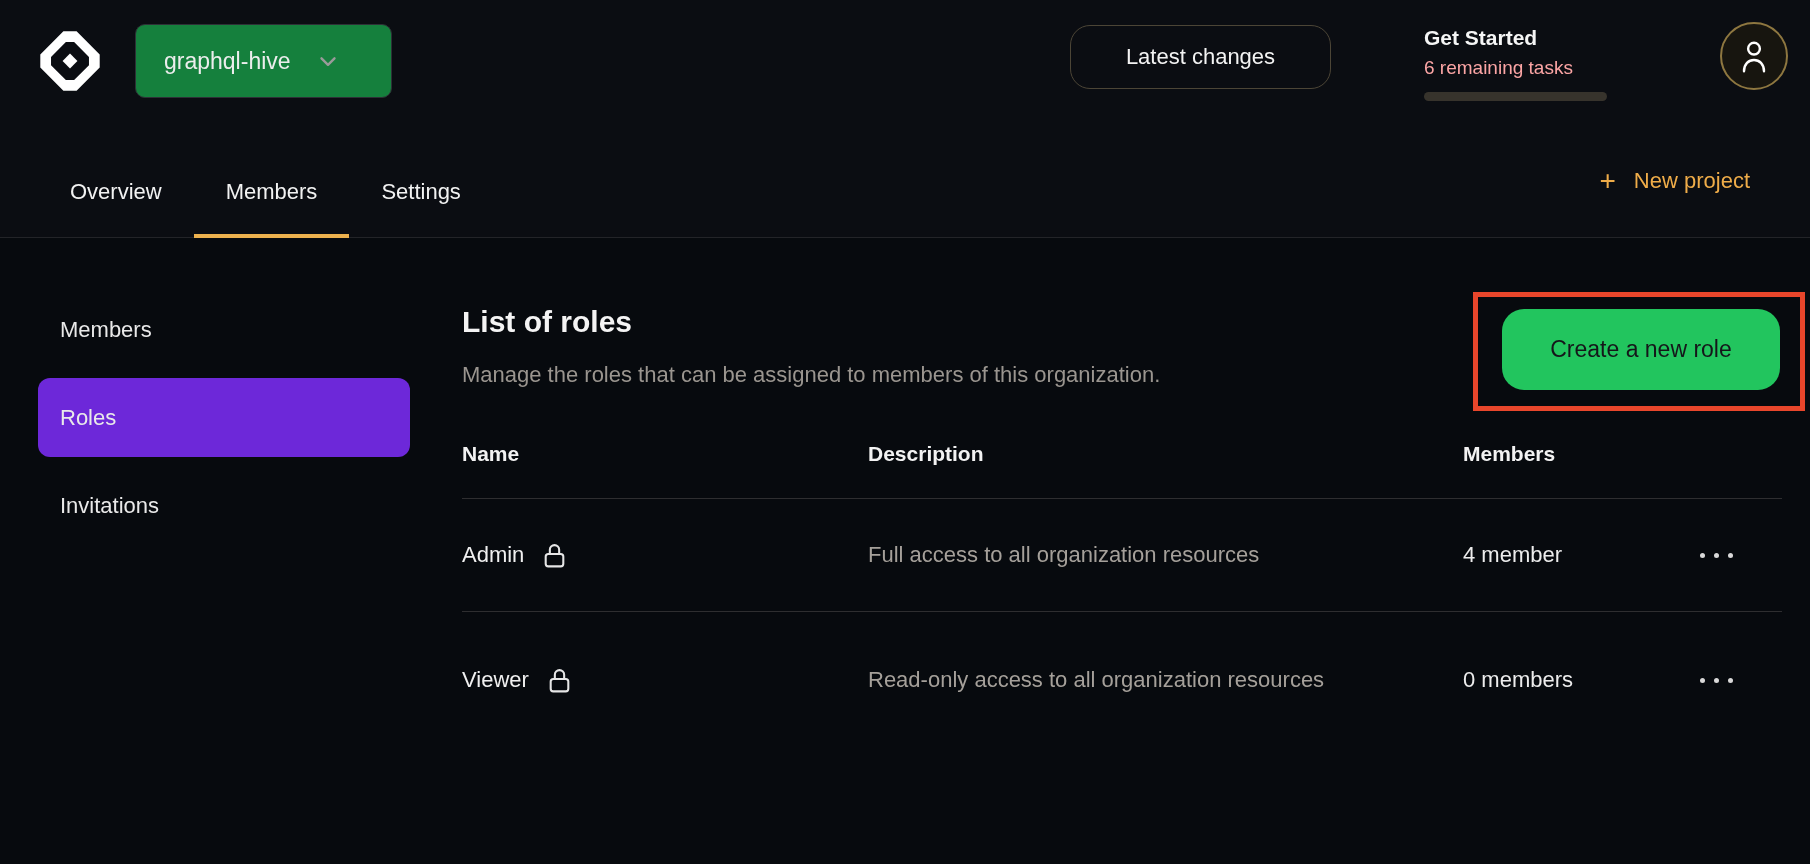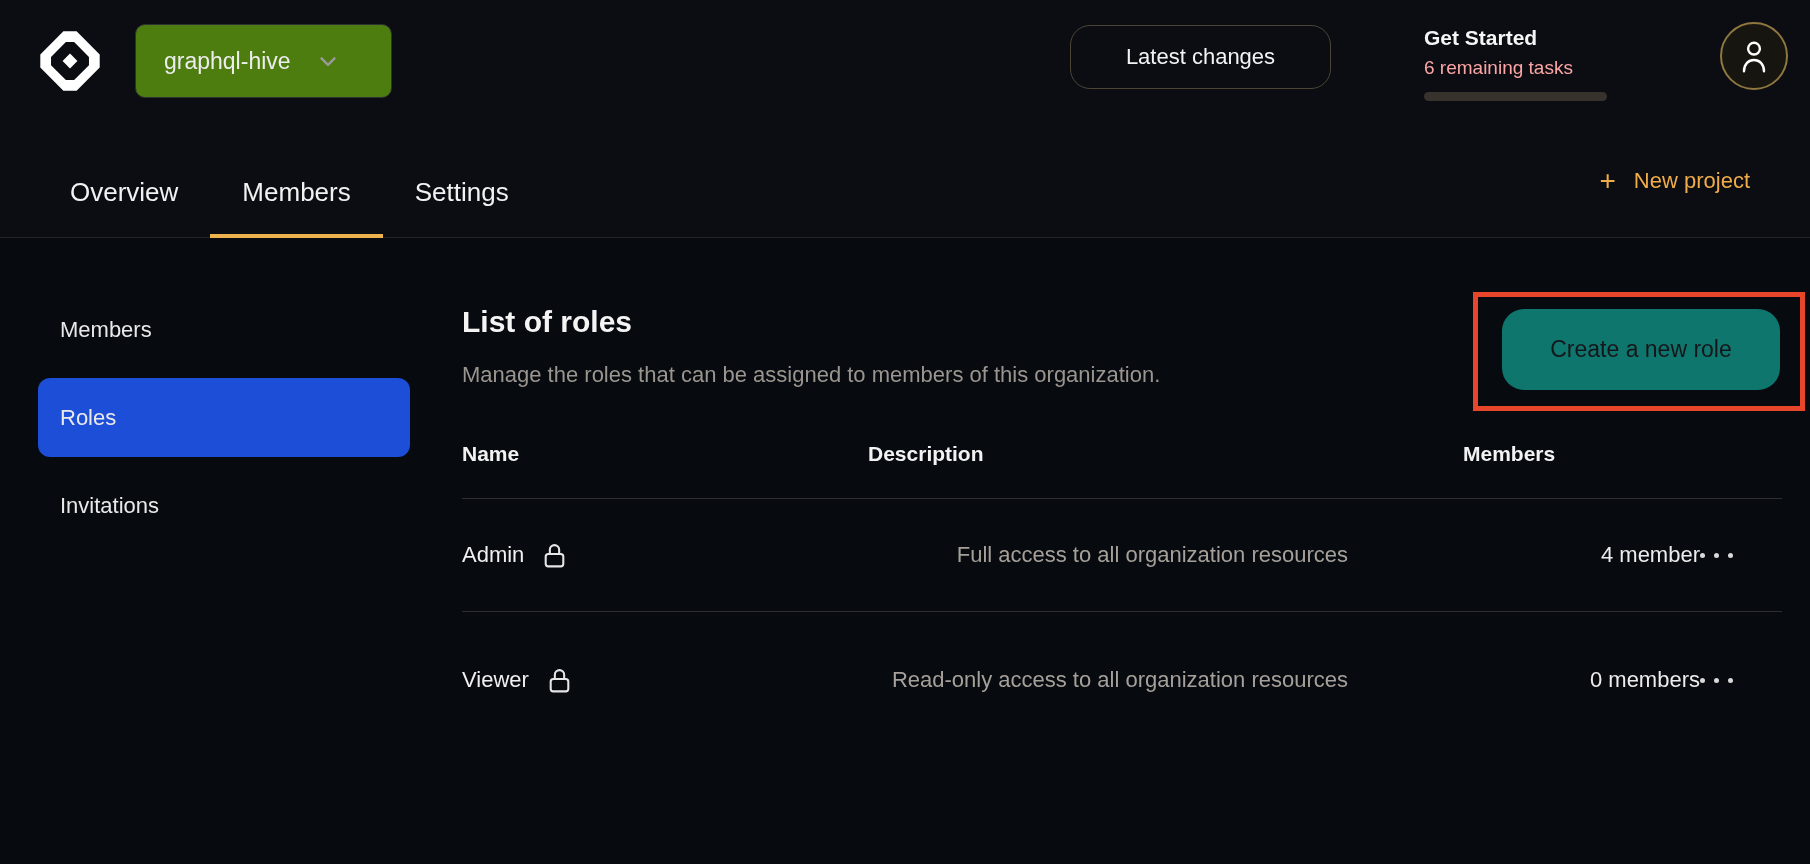--- a/index.html
+++ b/index.html
@@ -15,21 +15,21 @@
   
   .top-section {
     position:absolute; left:0; top:0; width:1810px; height:238px;
     background:#0b0d12;
     border-bottom:1px solid #232428;
   }
   .logo { position:absolute; left:37px; top:28px; width:66px; height:66px; }
   .org-picker {
     position:absolute; left:135px; top:24px; height:74px; min-width:257px;
     display:flex; align-items:center; gap:24px; padding:0 28px;
-    background:#4d7c0f; border:1px solid #2e3036; border-radius:10px;
+    background:#15803d; border:1px solid #2e3036; border-radius:10px;
     cursor:pointer;
   }
   .org-picker .org-label { font-size:23px; color:#eceded; }
   .btn-latest {
     position:absolute; left:1070px; top:25px; width:261px; height:64px;
     display:flex; align-items:center; justify-content:center;
     background:transparent; border:1px solid #4c4536; border-radius:20px;
     color:#f3f3f3; font-size:22px; cursor:pointer;
   }
   .get-started { position:absolute; left:1424px; top:26px; width:183px; cursor:pointer; }
@@ -39,57 +39,57 @@
   .avatar {
     position:absolute; left:1720px; top:22px; width:68px; height:68px;
     border-radius:50%; background:#17150f; border:2px solid #8e7740;
     display:flex; align-items:center; justify-content:center; cursor:pointer;
   }
 
   
   .tabs { position:absolute; left:38px; top:150px; height:88px; display:flex; }
   .tab {
     height:88px; padding:0 32px; display:flex; align-items:center;
-    font-size:26px; color:#f2f2f2; cursor:pointer; border-bottom:4px solid transparent;
+    font-size:22px; color:#f2f2f2; cursor:pointer; border-bottom:4px solid transparent;
   }
   .tab.active { border-bottom-color:#edb14e; }
   .new-project {
     position:absolute; right:60px; top:168px; display:flex; align-items:center; gap:18px;
     color:#efac49; font-size:22px; cursor:pointer;
   }
   .new-project .plus { font-size:28px; line-height:22px; font-weight:400; }
 
   
   .side-nav { position:absolute; left:38px; top:290px; width:372px; display:flex; flex-direction:column; gap:9px; }
   .side-item {
     height:79px; display:flex; align-items:center; padding-left:22px;
     border-radius:12px; font-size:22px; color:#e9e9e9; cursor:pointer;
   }
-  .side-item.active { background:#1d4ed8; }
+  .side-item.active { background:#6d28d9; }
 
   
   .page-title { position:absolute; left:462px; top:305px; font-size:30px; font-weight:700; color:#f4f4f4; }
   .page-subtitle { position:absolute; left:462px; top:362px; font-size:22px; color:#9a958f; }
 
   .annotation-box {
     position:absolute; left:1473px; top:292px; width:332px; height:119px;
     border:5px solid #e8462b; pointer-events:none; z-index:5;
   }
   .btn-create {
     position:absolute; left:1502px; top:309px; width:278px; height:81px;
-    background:#0f766e; color:#15161a; font-size:23px;
+    background:#22c55e; color:#15161a; font-size:23px;
     border:none; border-radius:22px; cursor:pointer;
     display:flex; align-items:center; justify-content:center;
   }
 
   .roles-table { position:absolute; left:462px; top:430px; width:1320px; }
   .t-row { display:grid; grid-template-columns:406px 595px 237px 1fr; align-items:center; }
   .t-head { height:69px; border-bottom:1px solid #2e2e30; align-items:start; }
   .t-head > div { font-size:21px; font-weight:700; color:#f2f2f2; padding-top:12px; }
-  .t-body-row { height:113px; border-bottom:1px solid #2e2e30; cursor:pointer;text-align:right; }
+  .t-body-row { height:113px; border-bottom:1px solid #2e2e30; cursor:pointer; }
   .t-body-row.last { border-bottom:none; height:136px; }
   .cell-name { display:flex; align-items:center; gap:18px; font-size:22px; color:#f0f0f0; }
   .cell-desc { font-size:22px; line-height:40px; color:#a5a09a; max-width:480px; }
   .cell-members { font-size:22px; color:#ececec; }
   .cell-menu { display:flex; justify-content:flex-start; }
   .menu-btn { display:flex; align-items:center; gap:9px; background:none; border:none; padding:10px 0; cursor:pointer; }
   .menu-btn i { width:5px; height:5px; border-radius:50%; background:#d9d9d9; display:block; }
 
   svg { display:block; }
 </style>

